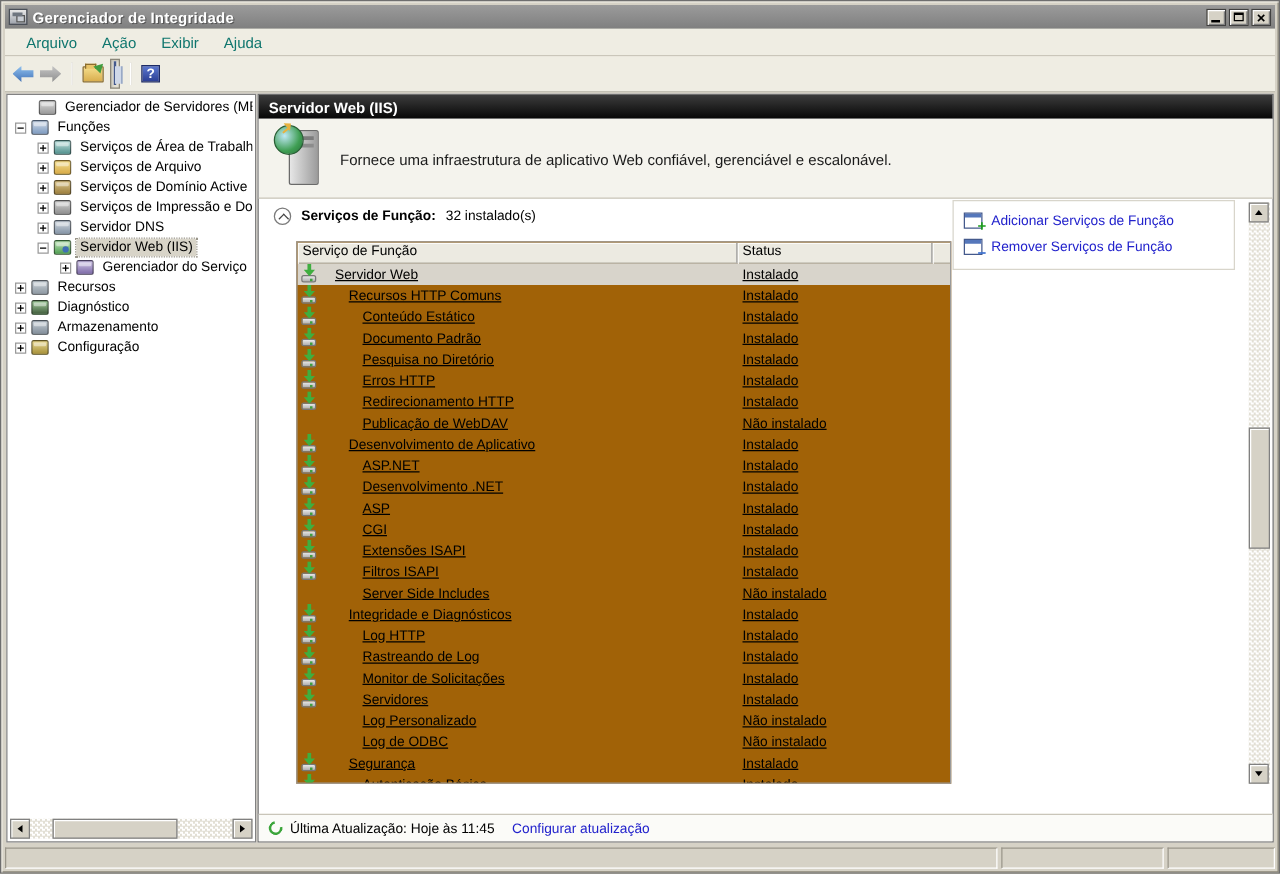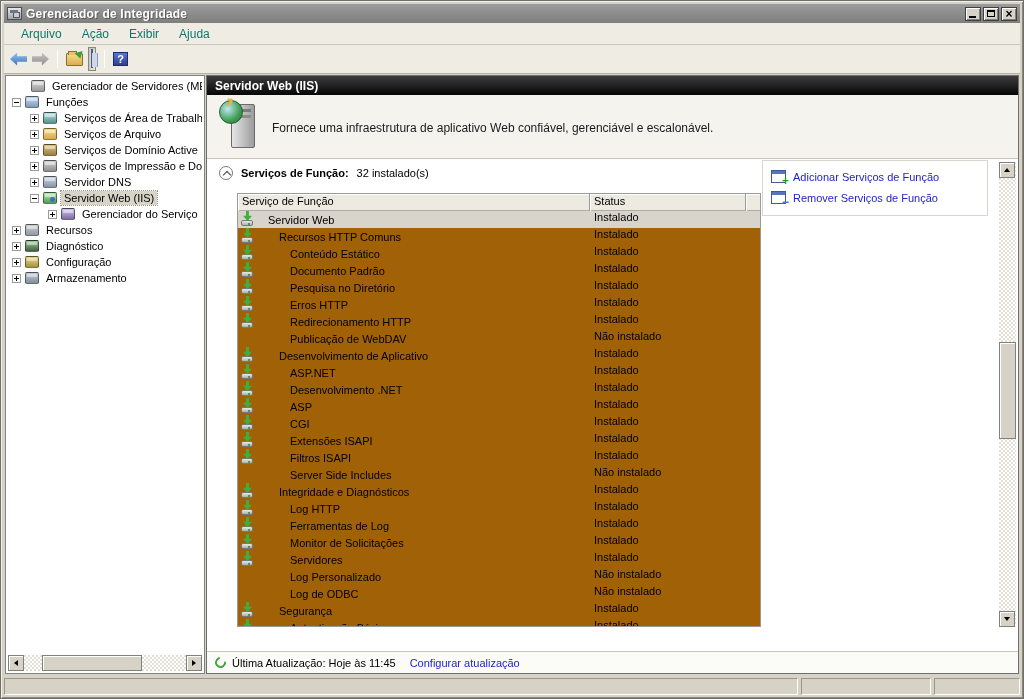--- a/index.html
+++ b/index.html
@@ -113,21 +113,21 @@
   .chevron-circle:after { content:""; position:absolute; left:3.5px; top:5px; width:5px; height:5px;
     border-left:1.5px solid #444; border-top:1.5px solid #444; transform:rotate(45deg); }
   .section-title { font-size:11px; font-weight:bold;text-align:center; }
   .section-count { font-size:11px; }
 
   
   .srv-table { position:absolute; left:30px; top:117px; width:524px; bottom:46px; border:1px solid #9a9a9a; background:#a16207; overflow:hidden; }
   .srv-header { display:flex; height:17px; background:#ECEAE1; }
   .hcell { font-size:11px; padding:1px 4px; border-right:1px solid #9a9a9a; box-shadow:inset 1px 1px 0 #fff, inset 0 -1px 0 #b0aca0; }
   .hcell.c1 { width:352px; } .hcell.c2 { width:156px; } .hcell.c3 { flex:1; border-right:none; }
-  .srv-row { display:flex; height:17px; font-size:11px; }
+  .srv-row { display:flex; height:17px; align-items:center; font-size:11px;text-decoration:underline; }
   .srv-row.selected { background:#D8D4CB; }
   .cell-name { width:352px; display:flex; align-items:center; height:17px; overflow:hidden; white-space:nowrap; }
   .cell-status { width:156px; padding-left:4px; white-space:nowrap; }
   .srv-ico { width:16px; height:15px; margin-left:2px; flex:none; position:relative; }
   .srv-ico .drive { position:absolute; left:1px; bottom:1px; width:12px; height:6px; background:linear-gradient(#e8e8e8,#b0b0b0); border:1px solid #777; border-radius:2px; }
   .srv-ico .drive:after { content:""; position:absolute; right:2px; top:1.5px; width:2px; height:2px; background:#3fa03f; }
   .srv-ico .dn-arrow { position:absolute; left:3px; top:-1px; width:9px; height:10px; background:#3fae3f;
     clip-path:polygon(33% 0, 66% 0, 66% 48%, 100% 48%, 50% 100%, 0 48%, 33% 48%); }
   .srv-ico.hidden { visibility:hidden; }
 
@@ -259,28 +259,28 @@
   </div>
 
   <div class="tree-item" style="padding-left: 4px;">
     <span class="expander plus"></span>
     <span class="tico t-diag"></span>
     <span class="tree-label">Diagnóstico</span>
   </div>
 
   <div class="tree-item" style="padding-left: 4px;">
     <span class="expander plus"></span>
+    <span class="tico t-storage"></span>
+    <span class="tree-label">Armazenamento</span>
+  </div>
+
+  <div class="tree-item" style="padding-left: 4px;">
+    <span class="expander plus"></span>
     <span class="tico t-config"></span>
     <span class="tree-label">Configuração</span>
-  </div>
-
-  <div class="tree-item" style="padding-left: 4px;">
-    <span class="expander plus"></span>
-    <span class="tico t-storage"></span>
-    <span class="tree-label">Armazenamento</span>
   </div>
 </div>
       <div class="hscroll">
         <span class="sb-btn">
             <span class="tri-l"></span>
           </span>
         <span class="h-spacer" style="position:relative;">
           <span class="h-thumb"></span>
         </span>
         <span class="sb-btn">
@@ -510,21 +510,21 @@
     </span>
     <span class="cell-status">Instalado</span>
   </div>
 
   <div class="srv-row">
     <span class="cell-name">
       <span class="srv-ico">
         <span class="drive"></span>
                   <span class="dn-arrow"></span>
       </span>
-      <span class="srv-name-text" style="padding-left: 34px;">Ferramentas de Log</span>
+      <span class="srv-name-text" style="padding-left: 34px;">Rastreando de Log</span>
     </span>
     <span class="cell-status">Instalado</span>
   </div>
 
   <div class="srv-row">
     <span class="cell-name">
       <span class="srv-ico">
         <span class="drive"></span>
                   <span class="dn-arrow"></span>
       </span>

